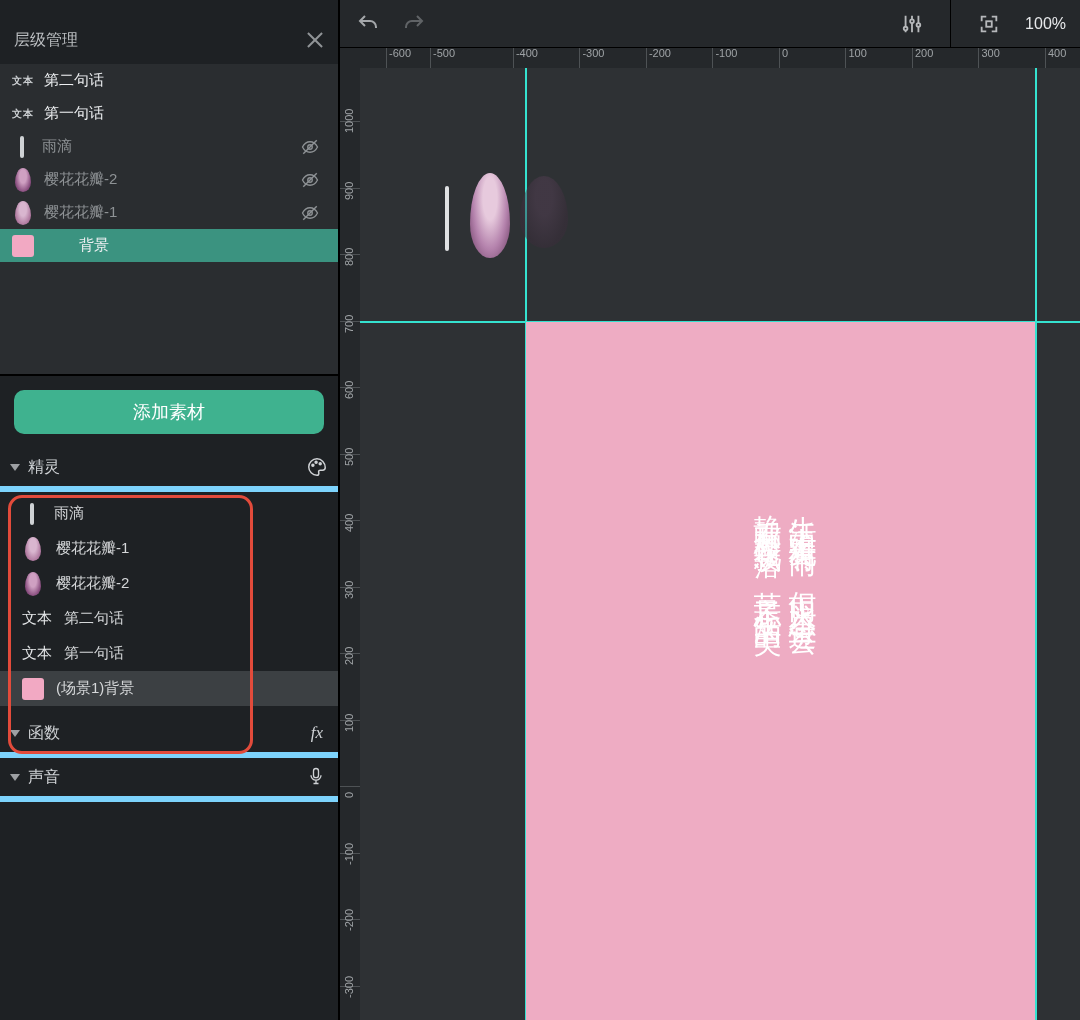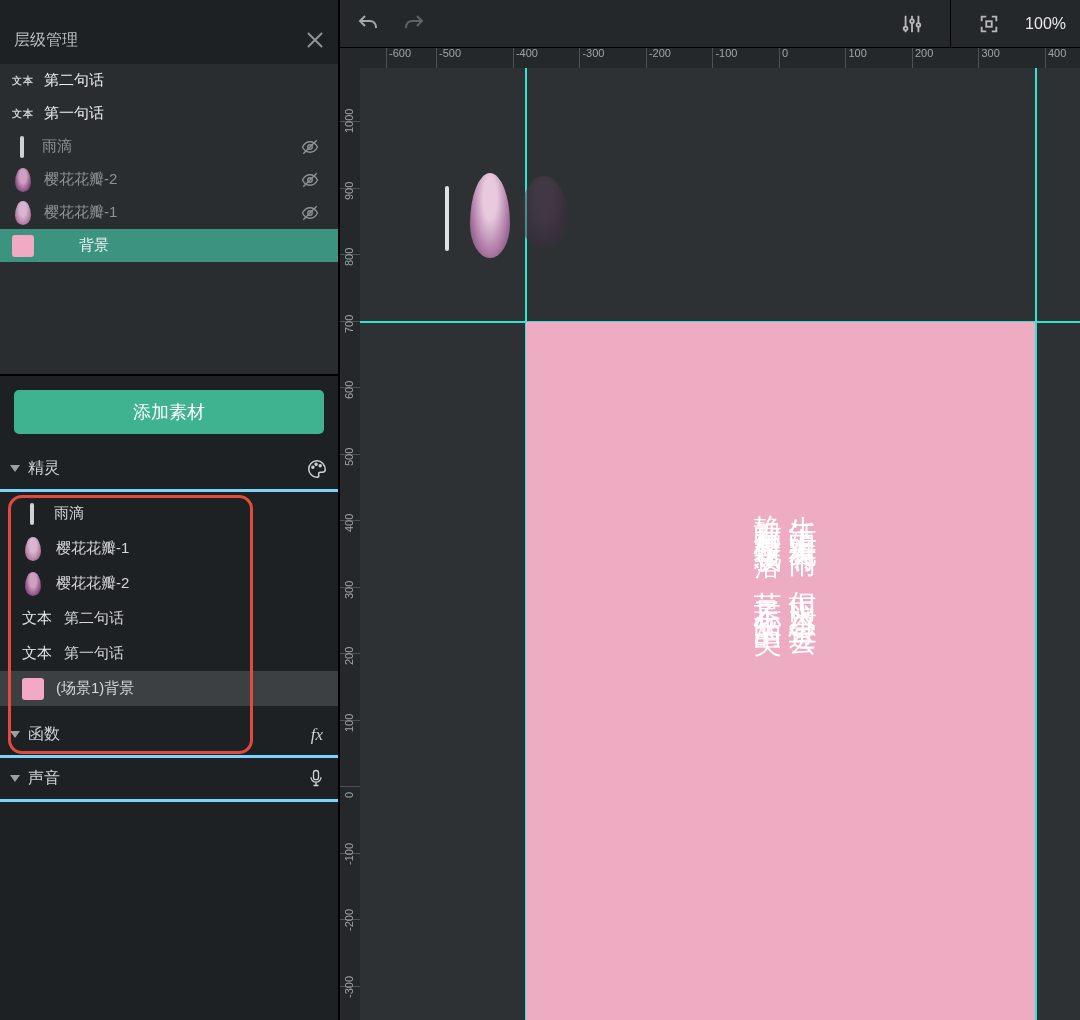--- a/index.html
+++ b/index.html
@@ -26,24 +26,24 @@
   .layer.selected { background:#3b9380;gap:45px; }
 
   .thumb { width:22px; height:22px; border-radius:3px; }
   .thumb.line { width:4px; height:22px; background:#cfd2d5; margin:0 8px 0 8px; border-radius:2px;}
   .thumb.rect-pink { background:#f2a9c3; }
   .thumb.petal { background:radial-gradient(ellipse at 50% 35%, #d9b6cf 30%, #b07aa0 70%, #6f3f64 100%); width:16px; height:24px; border-radius:50% 50% 50% 50% / 60% 60% 40% 40%; margin:0 3px; }
   .thumb.petal2 { background:radial-gradient(ellipse at 50% 35%, #cfa0c2 30%, #8a4f80 70%, #4e2a49 100%); }
 
   
   .res { flex:1; display:flex; flex-direction:column; border-top:2px solid #000; }
-  .add-btn { margin:14px; height:44px; background:#3fb28f; color:#fff; font-size:18px; display:flex; align-items:center; justify-content:center; border-radius:5px; cursor:pointer; }
+  .add-btn { margin:14px; height:44px; background:#3fb28f; color:#fff; font-size:18px; display:flex; align-items:center; justify-content:center; border-radius:10px; cursor:pointer; }
 
   .res-list { flex:1; overflow:hidden; }
-  .group-row { height:44px; display:flex; align-items:center; padding:0 10px; gap:6px; border-bottom:3px solid #7dd3fc; cursor:pointer;justify-content:space-between; }
+  .group-row { height:44px; display:flex; align-items:center; padding:0 10px; gap:6px; border-bottom:6px solid #7dd3fc; cursor:pointer;justify-content:space-between; }
   .tri { width:0;height:0;border-left:5px solid transparent;border-right:5px solid transparent;border-top:7px solid #9da0a3; margin-right:2px;}
   .group-row .gt { flex:1; color:#cfd2d5; font-size:16px;}
   .group-row .right-ico { width:22px; height:22px; }
   .res-body { padding:4px 0 8px 0; }
   .res-item { height:35px; display:flex; align-items:center; padding-left:22px; gap:12px; cursor:pointer; }
   .res-item .lbl { color:#d5d7d9; font-size:15px;}
   .res-item.selected{ background:#3c4043; }
 
   
   .red-box { position:absolute; border:3px solid #e24b3b; border-radius:14px; pointer-events:none; left:8px; top:495px; width:245px; height:259px; }
@@ -240,21 +240,21 @@
             <path d="M4 9V4h5M20 9V4h-5M4 15v5h5M20 15v5h-5"></path>
             <rect x="9" y="9" width="6" height="6"></rect>
           </svg>
       </span>
       <span class="zoom">100%</span>
     </div>
 
     <div class="workspace">
       <div class="ruler-h" id="rulerH">
           <div class="tick" style="left: 26px;">-600</div>
-          <div class="tick" style="left: 76px;">-500</div>
+          <div class="tick" style="left: 70px;">-500</div>
           <div class="tick" style="left: 152.95px; text-align: right;">-400</div>
           <div class="tick" style="left: 219.45px;">-300</div>
           <div class="tick" style="left: 285.95px;">-200</div>
           <div class="tick" style="left: 352.45px;">-100</div>
           <div class="tick" style="left: 418.95px;">0</div>
           <div class="tick" style="left: 485.45px;">100</div>
           <div class="tick" style="left: 551.95px;">200</div>
           <div class="tick" style="left: 618.45px;">300</div>
           <div class="tick" style="left: 684.95px;">400</div>
         </div>

